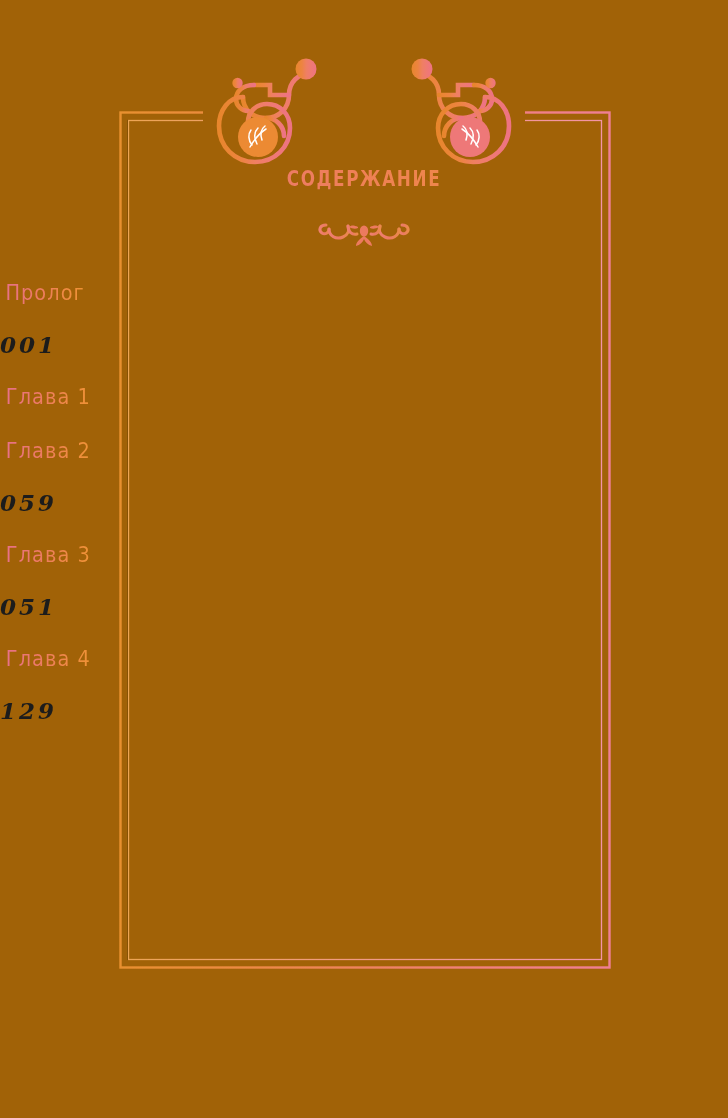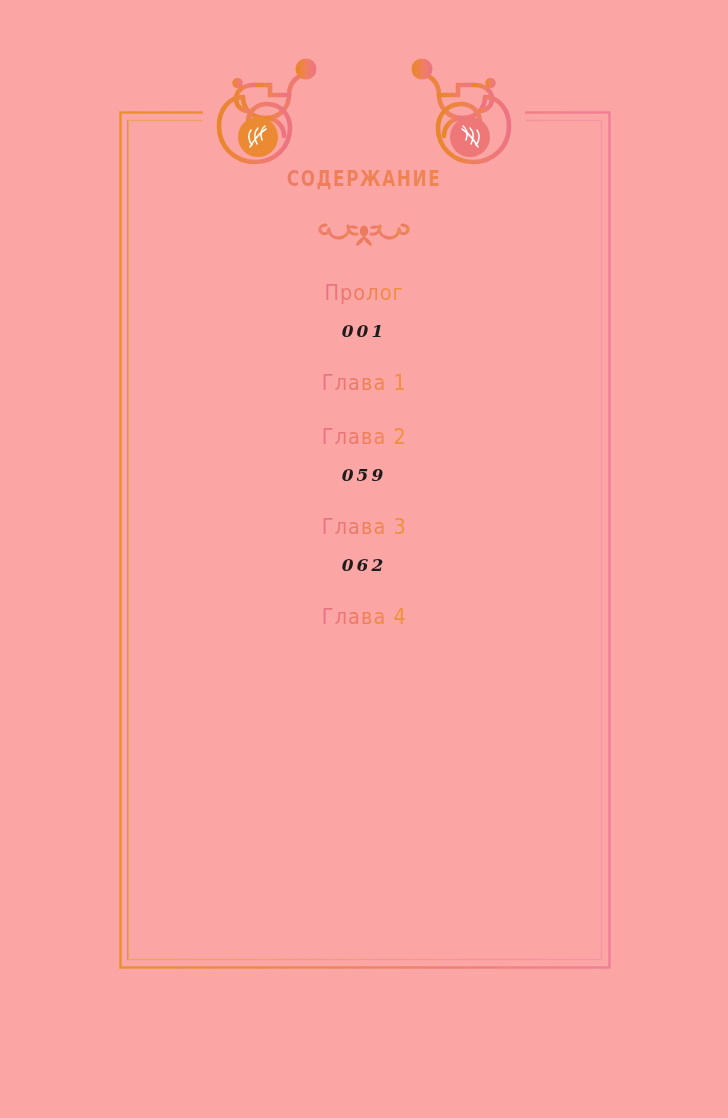--- a/index.html
+++ b/index.html
@@ -15,21 +15,21 @@
     font-family: "Liberation Sans", sans-serif;
     background: #ffffff;
   }
 
   
   #page {
     position: absolute;
     left: 0; top: 0;
     width: 728px;
     height: 1118px;
-    background: #fca5a5;
+    background: #a16207;
     text-decoration: underline;
   }
 
   
   .frame-layer {
     position: absolute;
     left: 0; top: 0;
     width: 728px;
     height: 1118px;
     pointer-events: none;
@@ -82,21 +82,20 @@
 
   
   .toc-list {
     position: absolute;
     left: 0;
     top: 278px;
     width: 728px;
   }
   .toc-entry {
     width: 728px;
-    text-align: center;
     margin-bottom: 24px;
   }
   .entry-title {
     display: inline-block;
     font-family: "DejaVu Sans", sans-serif;
     font-size: 22px;
     font-weight: 400;
     letter-spacing: 1.2px;
     line-height: 30px;
     transform: scaleX(0.88);
@@ -107,26 +106,26 @@
                 #ef9334 100%);
     -webkit-background-clip: text;
     background-clip: text;
     color: transparent;
     -webkit-text-fill-color: transparent;
     white-space: nowrap;
   }
   .entry-page {
     font-family: "DejaVu Serif", serif;
     font-style: italic;
-    font-size: 17px;
+    font-size: 23px;
     font-weight: 700;
     letter-spacing: 3px;
     color: #1c1c1c;
     line-height: 26px;
-    margin-top: 10px;
+    margin-top: 24px;
   }
 </style>
 </head>
 <body>
 
 <div id="page">
 
   <div class="frame-layer">
     <svg width="728" height="1118" viewBox="0 0 728 1118" xmlns="http://www.w3.org/2000/svg">
       <defs>
@@ -265,23 +264,24 @@
       <div class="entry-title">Глава 1</div>
     </div>
 
     <div class="toc-entry">
       <div class="entry-title">Глава 2</div>
       <div class="entry-page">059</div>
     </div>
 
     <div class="toc-entry">
       <div class="entry-title">Глава 3</div>
-      <div class="entry-page">062</div>
+      <div class="entry-page">051</div>
     </div>
 
     <div class="toc-entry">
       <div class="entry-title">Глава 4</div>
+      <div class="entry-page">129</div>
     </div>
 
 
   </div>
 
 </div>
 
 </body></html>

